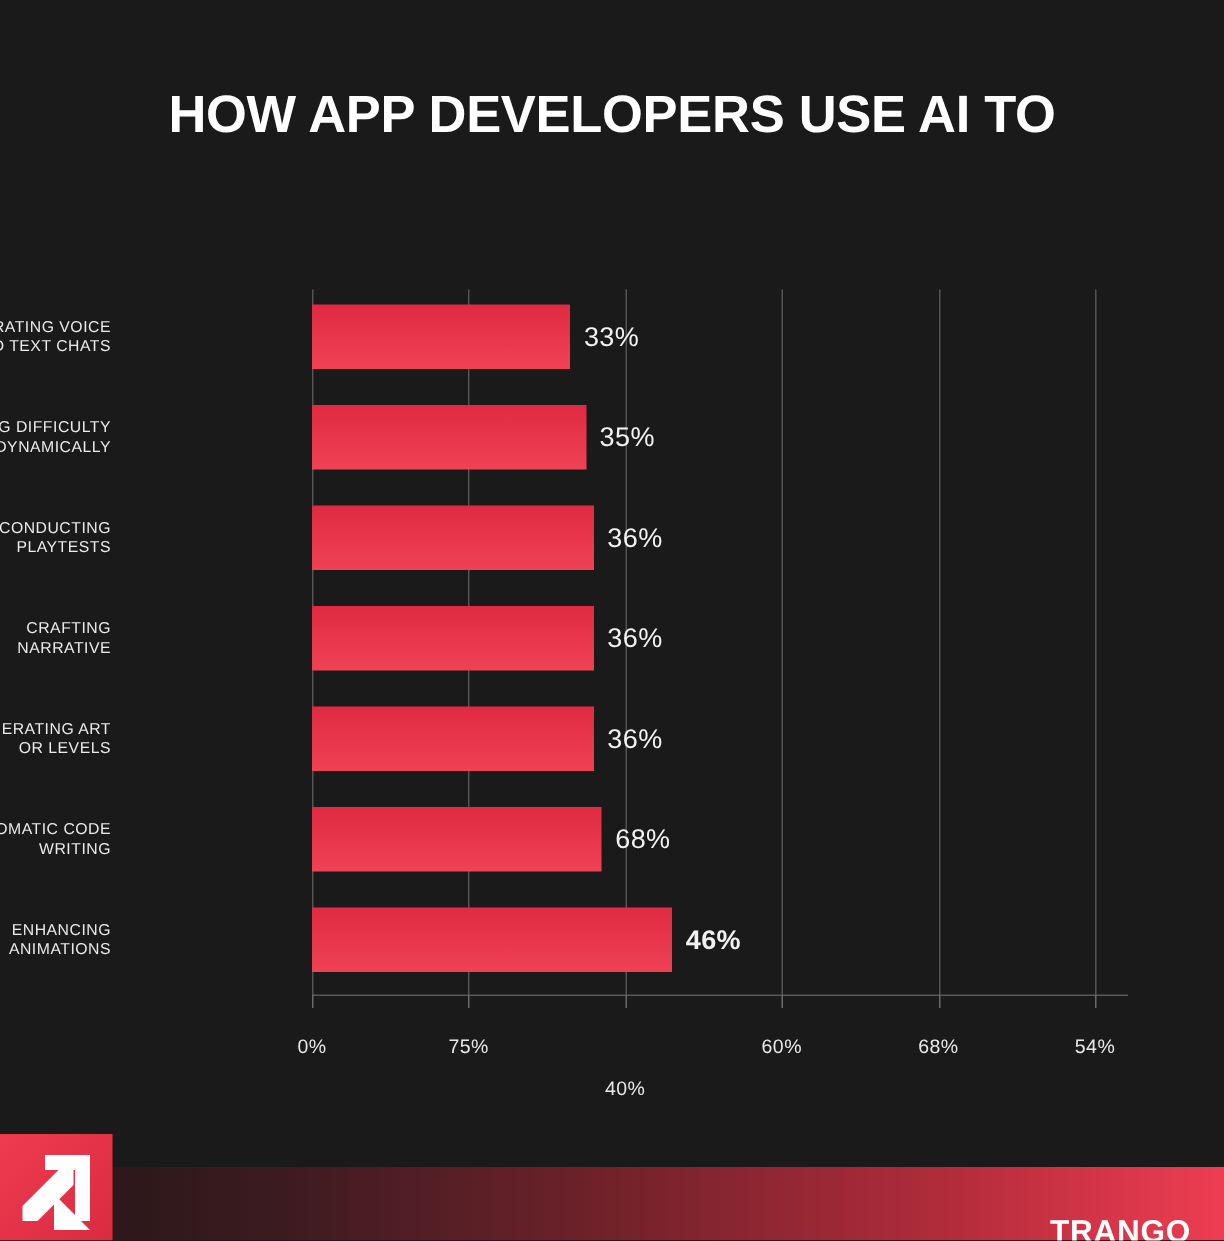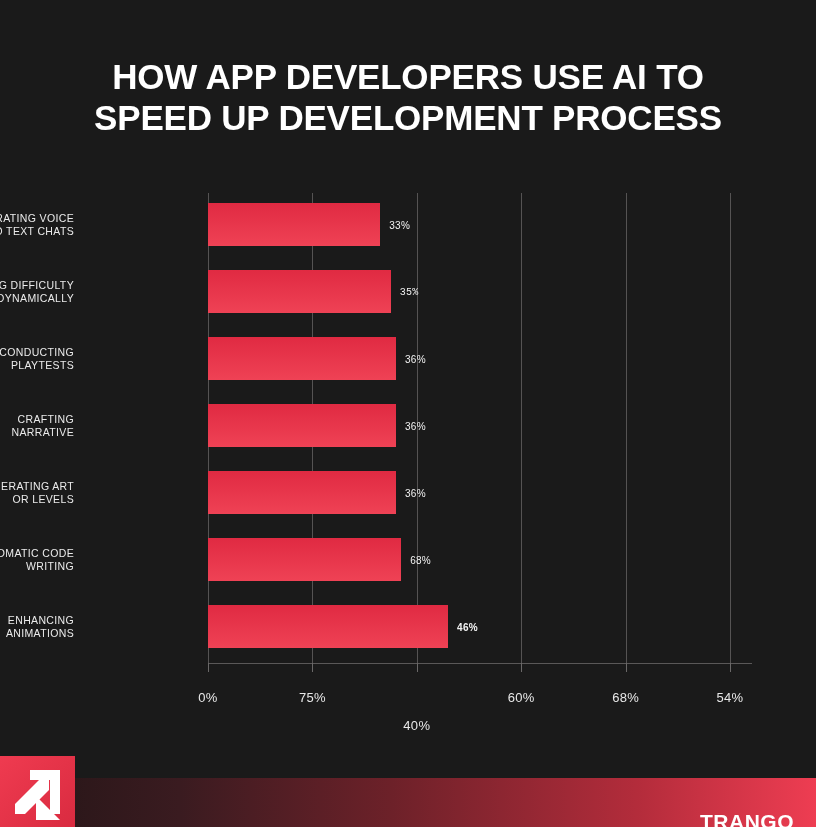--- a/index.html
+++ b/index.html
@@ -81,21 +81,21 @@
     position:absolute;
     left:0; top:0;
     height:43px;
     background:linear-gradient(to bottom,#e02a42 0%,#ef4255 100%);
   }
   .bar-value {
     position:absolute;
     top:50%;
     transform:translateY(-50%);
     color:#f2f2f2;
-    font-size:10px;
+    font-size:18px;
     letter-spacing:0.3px;
     white-space:nowrap;
   }
   .cat-label {
     position:absolute;
     right:742px;          
     width:150px;
     text-align:right;
     color:#ebebeb;
     font-size:10.5px;
@@ -151,21 +151,20 @@
     text-align:right;
   }
 </style>
 </head>
 <body>
 
 <div id="page">
 
   <div class="title-block">
     <span class="title-line">HOW APP DEVELOPERS USE AI TO</span>
-    <span class="title-line">SPEED UP DEVELOPMENT PROCESS</span>
   </div>
 
   <div id="chart">
     <div class="plot" id="plot-area">
         <div class="gridline" style="left: 0px;"></div>
         <div class="gridline" style="left: 104.4px;"></div>
         <div class="gridline" style="left: 208.8px;"></div>
         <div class="gridline" style="left: 313.2px;"></div>
         <div class="gridline" style="left: 417.6px;"></div>
         <div class="gridline" style="left: 522px;"></div>
@@ -185,21 +184,21 @@
         <div class="tick" style="left: 730px;"></div>
         <div class="tick-label" style="left: 730px;">54%</div>
       </div>
     <div id="bars">
         <div class="bar-row" style="top: 203px; left: 208px; width: 522px;">
           <div class="bar" style="width: 172.26px;"></div>
           <div class="bar-value" style="left: 181.26px;">33%</div>
         </div>
         <div class="bar-row" style="top: 270px; left: 208px; width: 522px;">
           <div class="bar" style="width: 182.7px;"></div>
-          <div class="bar-value" style="left: 191.7px; font-family: Liberation Mono, monospace;">35%</div>
+          <div class="bar-value" style="left: 191.7px;">35%</div>
         </div>
         <div class="bar-row" style="top: 337px; left: 208px; width: 522px;">
           <div class="bar" style="width: 187.92px;"></div>
           <div class="bar-value" style="left: 196.92px;">36%</div>
         </div>
         <div class="bar-row" style="top: 404px; left: 208px; width: 522px;">
           <div class="bar" style="width: 187.92px;"></div>
           <div class="bar-value" style="left: 196.92px;">36%</div>
         </div>
         <div class="bar-row" style="top: 471px; left: 208px; width: 522px;">

